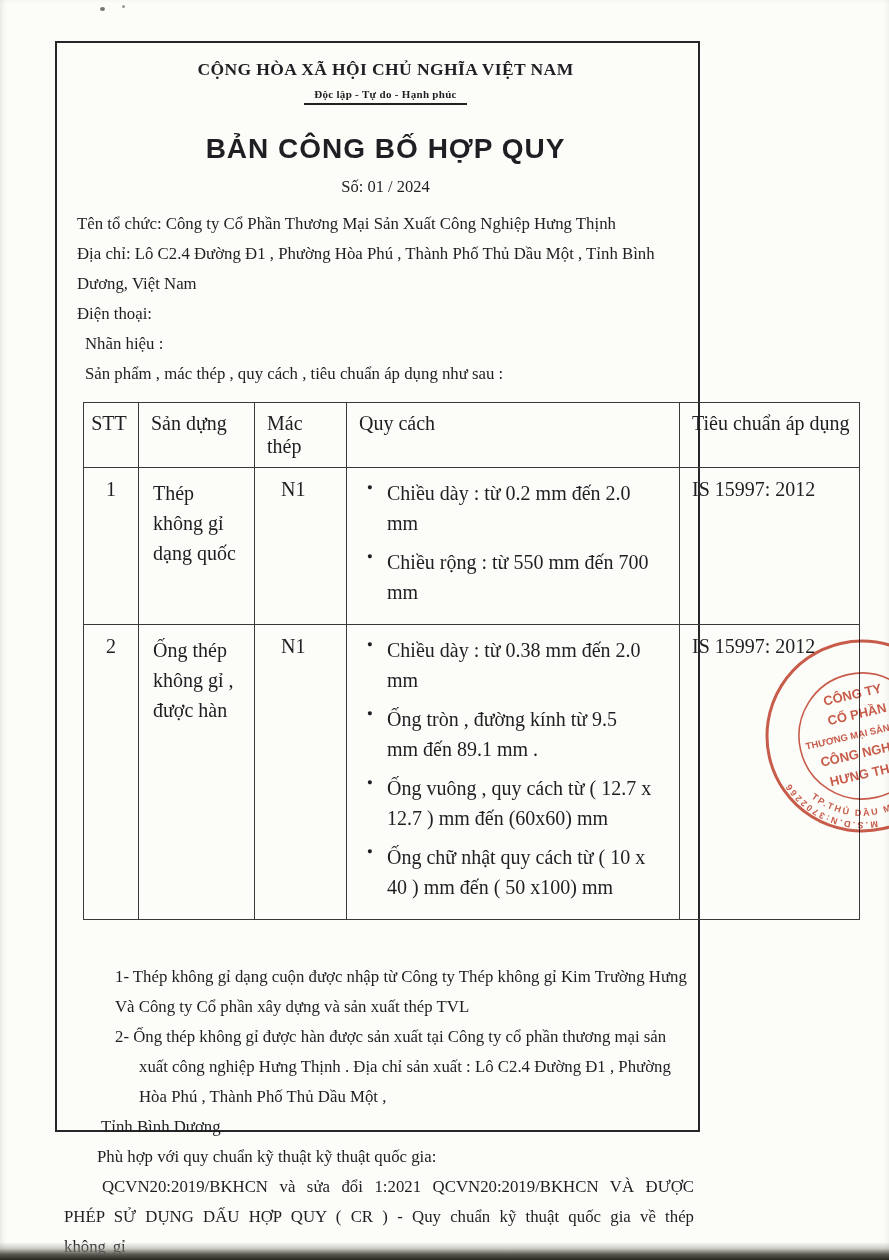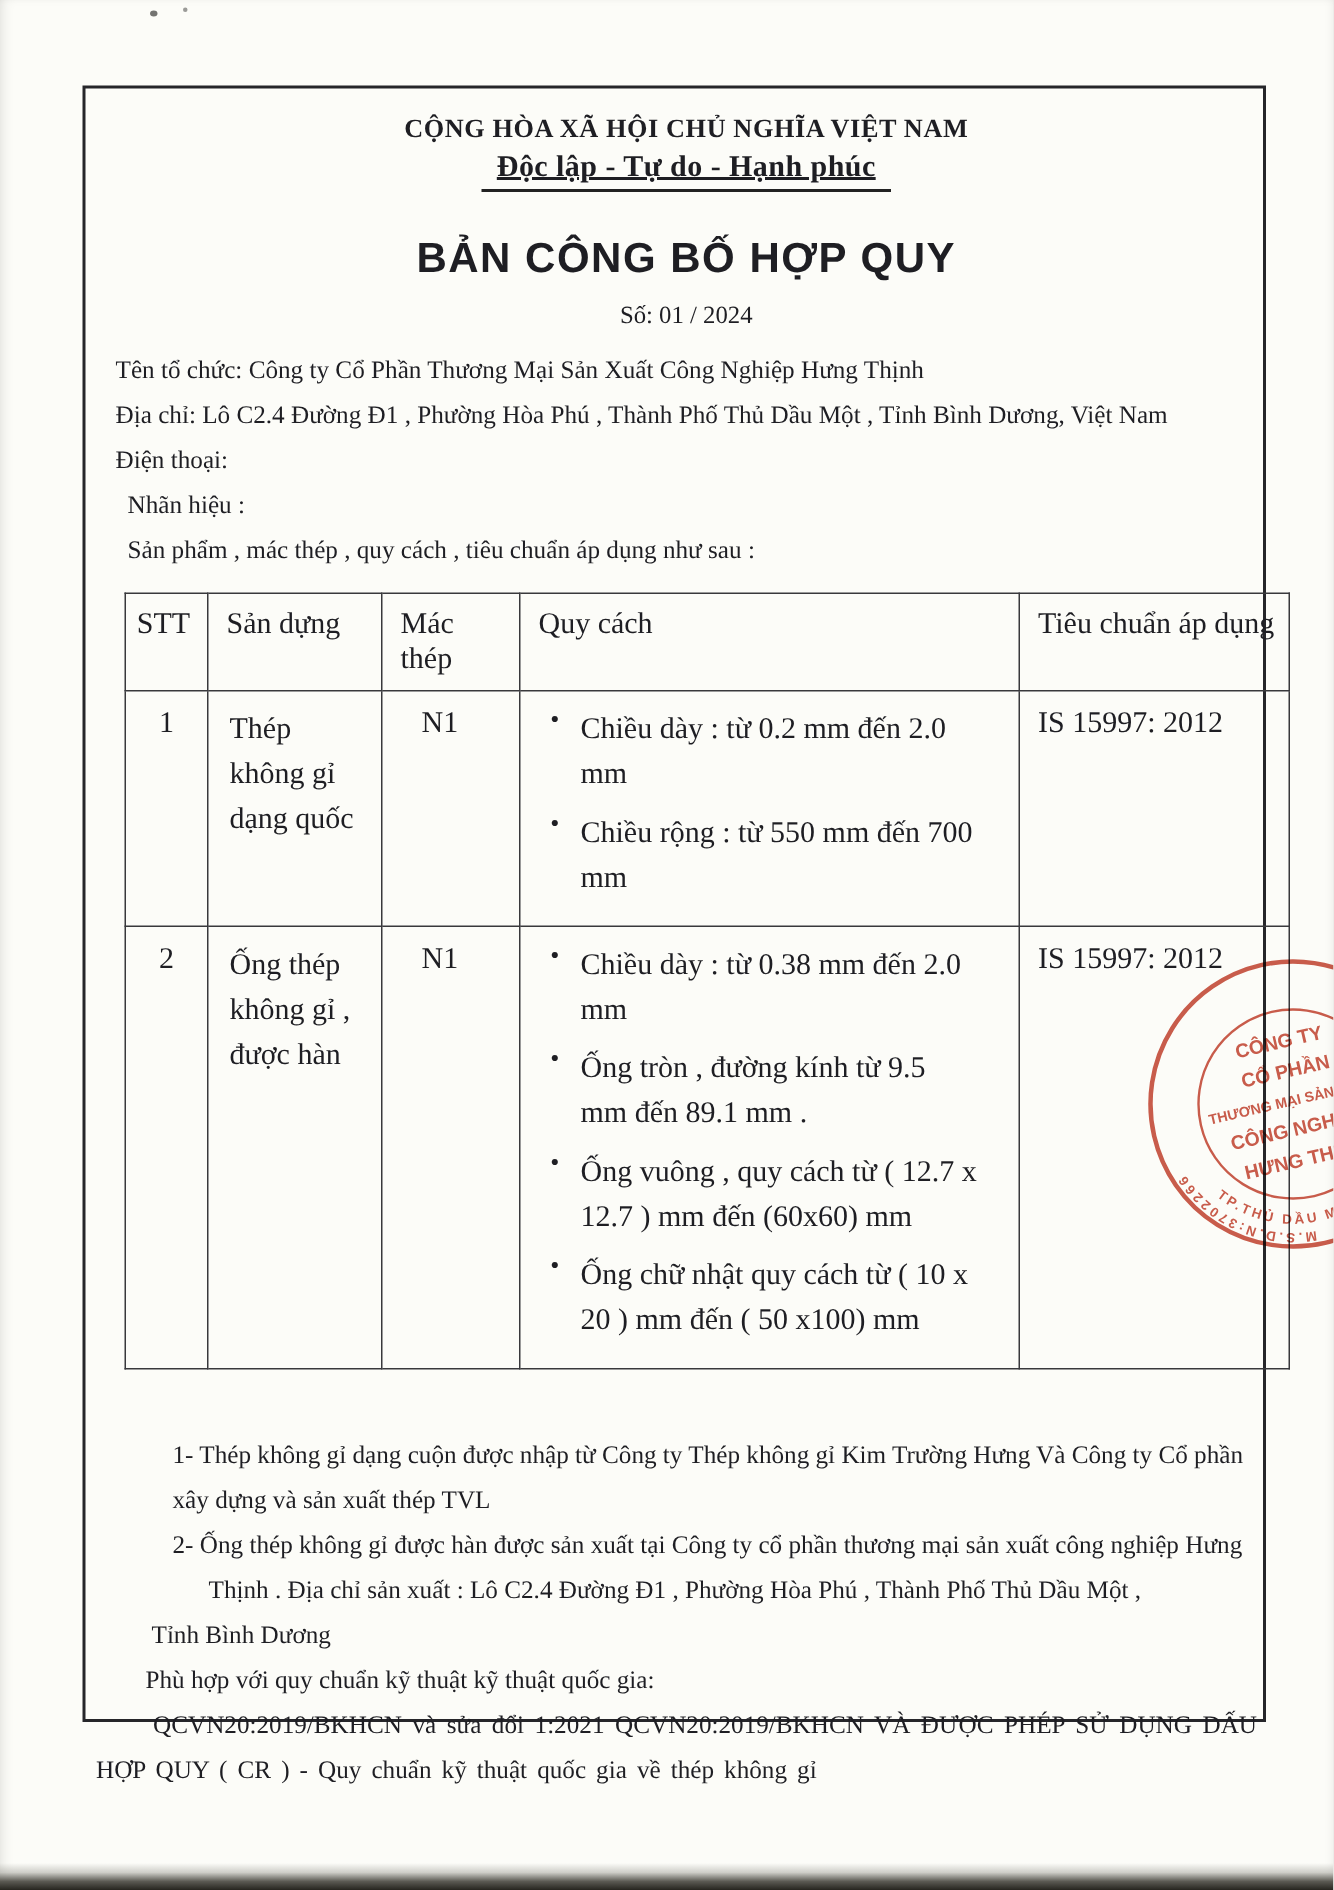--- a/index.html
+++ b/index.html
@@ -8,30 +8,30 @@
     position:relative; width:889px; height:1260px; margin:0 auto;
     background:#fcfcf8; overflow:hidden;
     font-family:"Liberation Serif", serif; color:#1e1e23;
     box-shadow: inset 5px 0 10px -6px rgba(0,0,0,.18), inset -4px 0 8px -5px rgba(0,0,0,.10);
   }
   .speck { position:absolute; background:#3a3a38; border-radius:50%; opacity:.7; }
   .s1 { left:100px; top:7px; width:5px; height:4px; }
   .s2 { left:122px; top:5px; width:3px; height:3px; opacity:.5; }
 
   .frame {
-    position:absolute; left:55px; top:57px; width:789px; height:1091px;
+    position:absolute; left:55px; top:41px; width:645px; height:1091px;
     border:2px solid #26262a; padding:10px 4px 0 20px;
   }
 
   .nat-header { text-align:center; margin-top:6px; }
   .nh1 { font-weight:bold; font-size:17.5px; letter-spacing:.4px; }
   .nh2-wrap { margin-top:4px; }
   .nh2 {
-    display:inline-block; font-weight:bold; font-size:20px;
-    border-bottom:2px solid #222; padding:0 10px 3px 10px; letter-spacing:.3px;text-decoration:underline;
+    display:inline-block; font-weight:bold; font-size:11px;
+    border-bottom:2px solid #222; padding:0 10px 3px 10px; letter-spacing:.3px;
   }
 
   .title {
     text-align:center; margin-top:28px;
     font-family:"Liberation Sans", sans-serif;
     font-weight:bold; font-size:28px; letter-spacing:1px;
   }
   .doc-no { text-align:center; margin-top:12px; font-size:16.5px; }
 
   .ln { font-size:16.8px; line-height:30px; margin:0; }
@@ -146,21 +146,21 @@
           </tr>
           <tr>
             <td class="stt">2</td>
             <td class="sanpham">Ống thép không gỉ , được hàn</td>
             <td class="macthep">N1</td>
             <td class="quycach">
               <ul class="qc">
                 <li>Chiều dày : từ 0.38 mm đến 2.0 mm</li>
                 <li>Ống tròn , đường kính từ 9.5 mm đến 89.1 mm .</li>
                 <li>Ống vuông , quy cách từ ( 12.7 x 12.7 ) mm đến (60x60) mm</li>
-                <li>Ống chữ nhật quy cách từ ( 10 x 20 ) mm đến ( 50 x100) mm</li>
+                <li>Ống chữ nhật quy cách từ ( 10 x 40 ) mm đến ( 50 x100) mm</li>
               </ul>
             </td>
             <td class="tieuchuan">IS 15997: 2012</td>
           </tr>
         </tbody>
     </table>
 
     <div class="notes">
       <p class="note n1">1-  Thép không gỉ dạng cuộn được nhập từ Công ty Thép không gỉ Kim Trường Hưng Và Công ty Cổ phần xây dựng và sản xuất thép TVL</p>
       <p class="note n2">2-  Ống thép không gỉ được hàn được sản xuất tại Công ty cổ phần thương mại sản xuất công nghiệp Hưng Thịnh . Địa chỉ sản xuất : Lô C2.4 Đường Đ1 , Phường Hòa Phú , Thành Phố Thủ Dầu Một ,</p>

